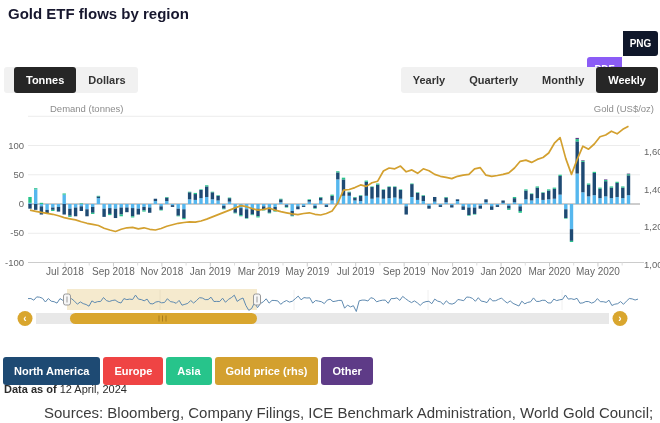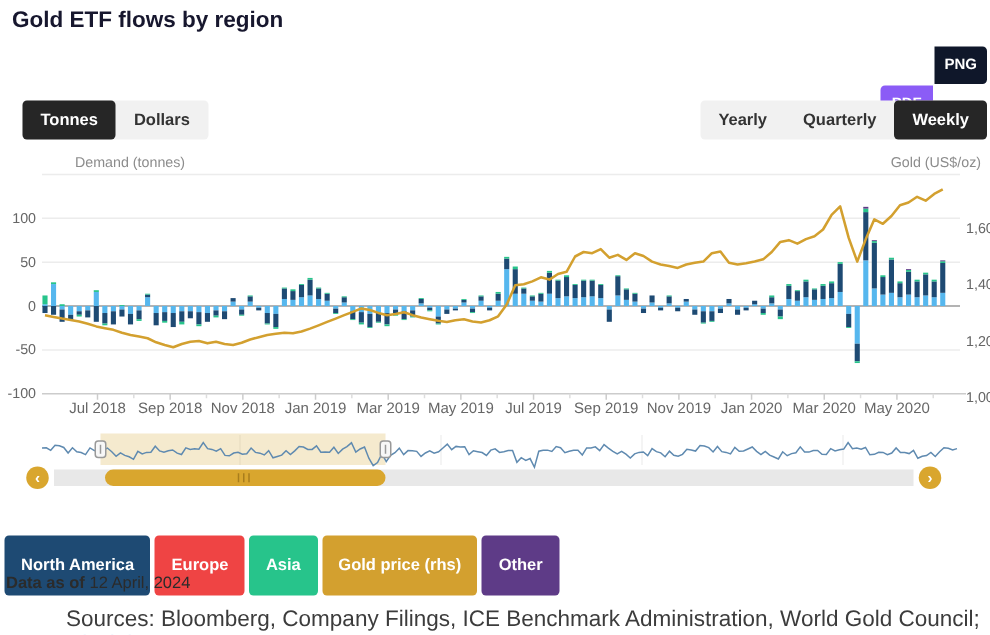--- a/index.html
+++ b/index.html
@@ -12,32 +12,32 @@
   .export-group { position:absolute; right:2px; top:31px; display:flex; gap:1px; }
   .export-btn { width:35px; height:25px; color:#fff; font-size:10px; font-weight:bold;
                 display:flex; align-items:center; justify-content:center; cursor:pointer; }
   .export-btn:first-child { border-radius:3px 0 0 3px; }
   .export-btn:last-child  { border-radius:0 3px 3px 0; }
 
   .toggle-group { position:absolute; top:67px; display:flex; background:#f1f1f1; border-radius:3px; }
   .toggle-btn { height:26px; padding:0 12px; font-size:11px; font-weight:bold; color:#333;
                 display:flex; align-items:center; justify-content:center; border-radius:3px; cursor:pointer; white-space:nowrap; }
   .toggle-btn.selected { background:#262626; color:#fff; }
-  #unit-toggle { left:15px; }
+  #unit-toggle { left:4px;padding-left:10px; }
   #period-toggle { right:2px;margin-left:28px; }
 
   .axis-title { position:absolute; top:103px; font-size:9.5px; color:#8c8c8c;margin-left:20px; }
   .axis-title.left { left:30px; }
   .axis-title.right { right:6px; }
 
   #main-chart { position:absolute; left:0; top:112px; }
   #nav-chart  { position:absolute; left:0; top:288px; }
 
   .legend { position:absolute; left:3px; top:357px; display:flex; gap:3px; }
-  .legend-chip { height:40px; padding:0 11px; border-radius:3px; color:#fff; font-size:11px; font-weight:bold;
+  .legend-chip { height:28px; padding:0 11px; border-radius:3px; color:#fff; font-size:11px; font-weight:bold;
                  display:flex; align-items:center; justify-content:center; cursor:pointer; white-space:nowrap; }
 
   .data-asof { position:absolute; left:4px; top:383px; font-size:11px; color:#2b2b2b; }
   .data-asof b { font-weight:bold; }
   .sources { position:absolute; left:20px; top:404px; font-size:15px; color:#3c3c3c;margin-left:24px; }
   .sources a { color:#4a90d9; text-decoration:none; cursor:pointer; }
 
   svg text { font-family:"Liberation Sans", sans-serif; }
 </style>
 </head>
@@ -53,20 +53,21 @@
   </div>
 
   <div class="toggle-group" id="unit-toggle">
     <div class="toggle-btn selected">Tonnes</div>
     <div class="toggle-btn">Dollars</div>
   </div>
 
   <div class="toggle-group" id="period-toggle">
     <div class="toggle-btn">Yearly</div>
     <div class="toggle-btn">Quarterly</div>
+    <div class="toggle-btn">Monthly</div>
     <div class="toggle-btn selected">Weekly</div>
   </div>
 
   <div class="axis-title left">Demand (tonnes)</div>
   <div class="axis-title right">Gold (US$/oz)</div>
 
   <svg id="main-chart" width="660" height="170">
       <line x1="28" y1="4.25" x2="640" y2="4.25" stroke="#ececec" stroke-width="1"></line>
       <line x1="28" y1="33.5" x2="640" y2="33.5" stroke="#ececec" stroke-width="1"></line>
       <line x1="28" y1="62.75" x2="640" y2="62.75" stroke="#ececec" stroke-width="1"></line>

